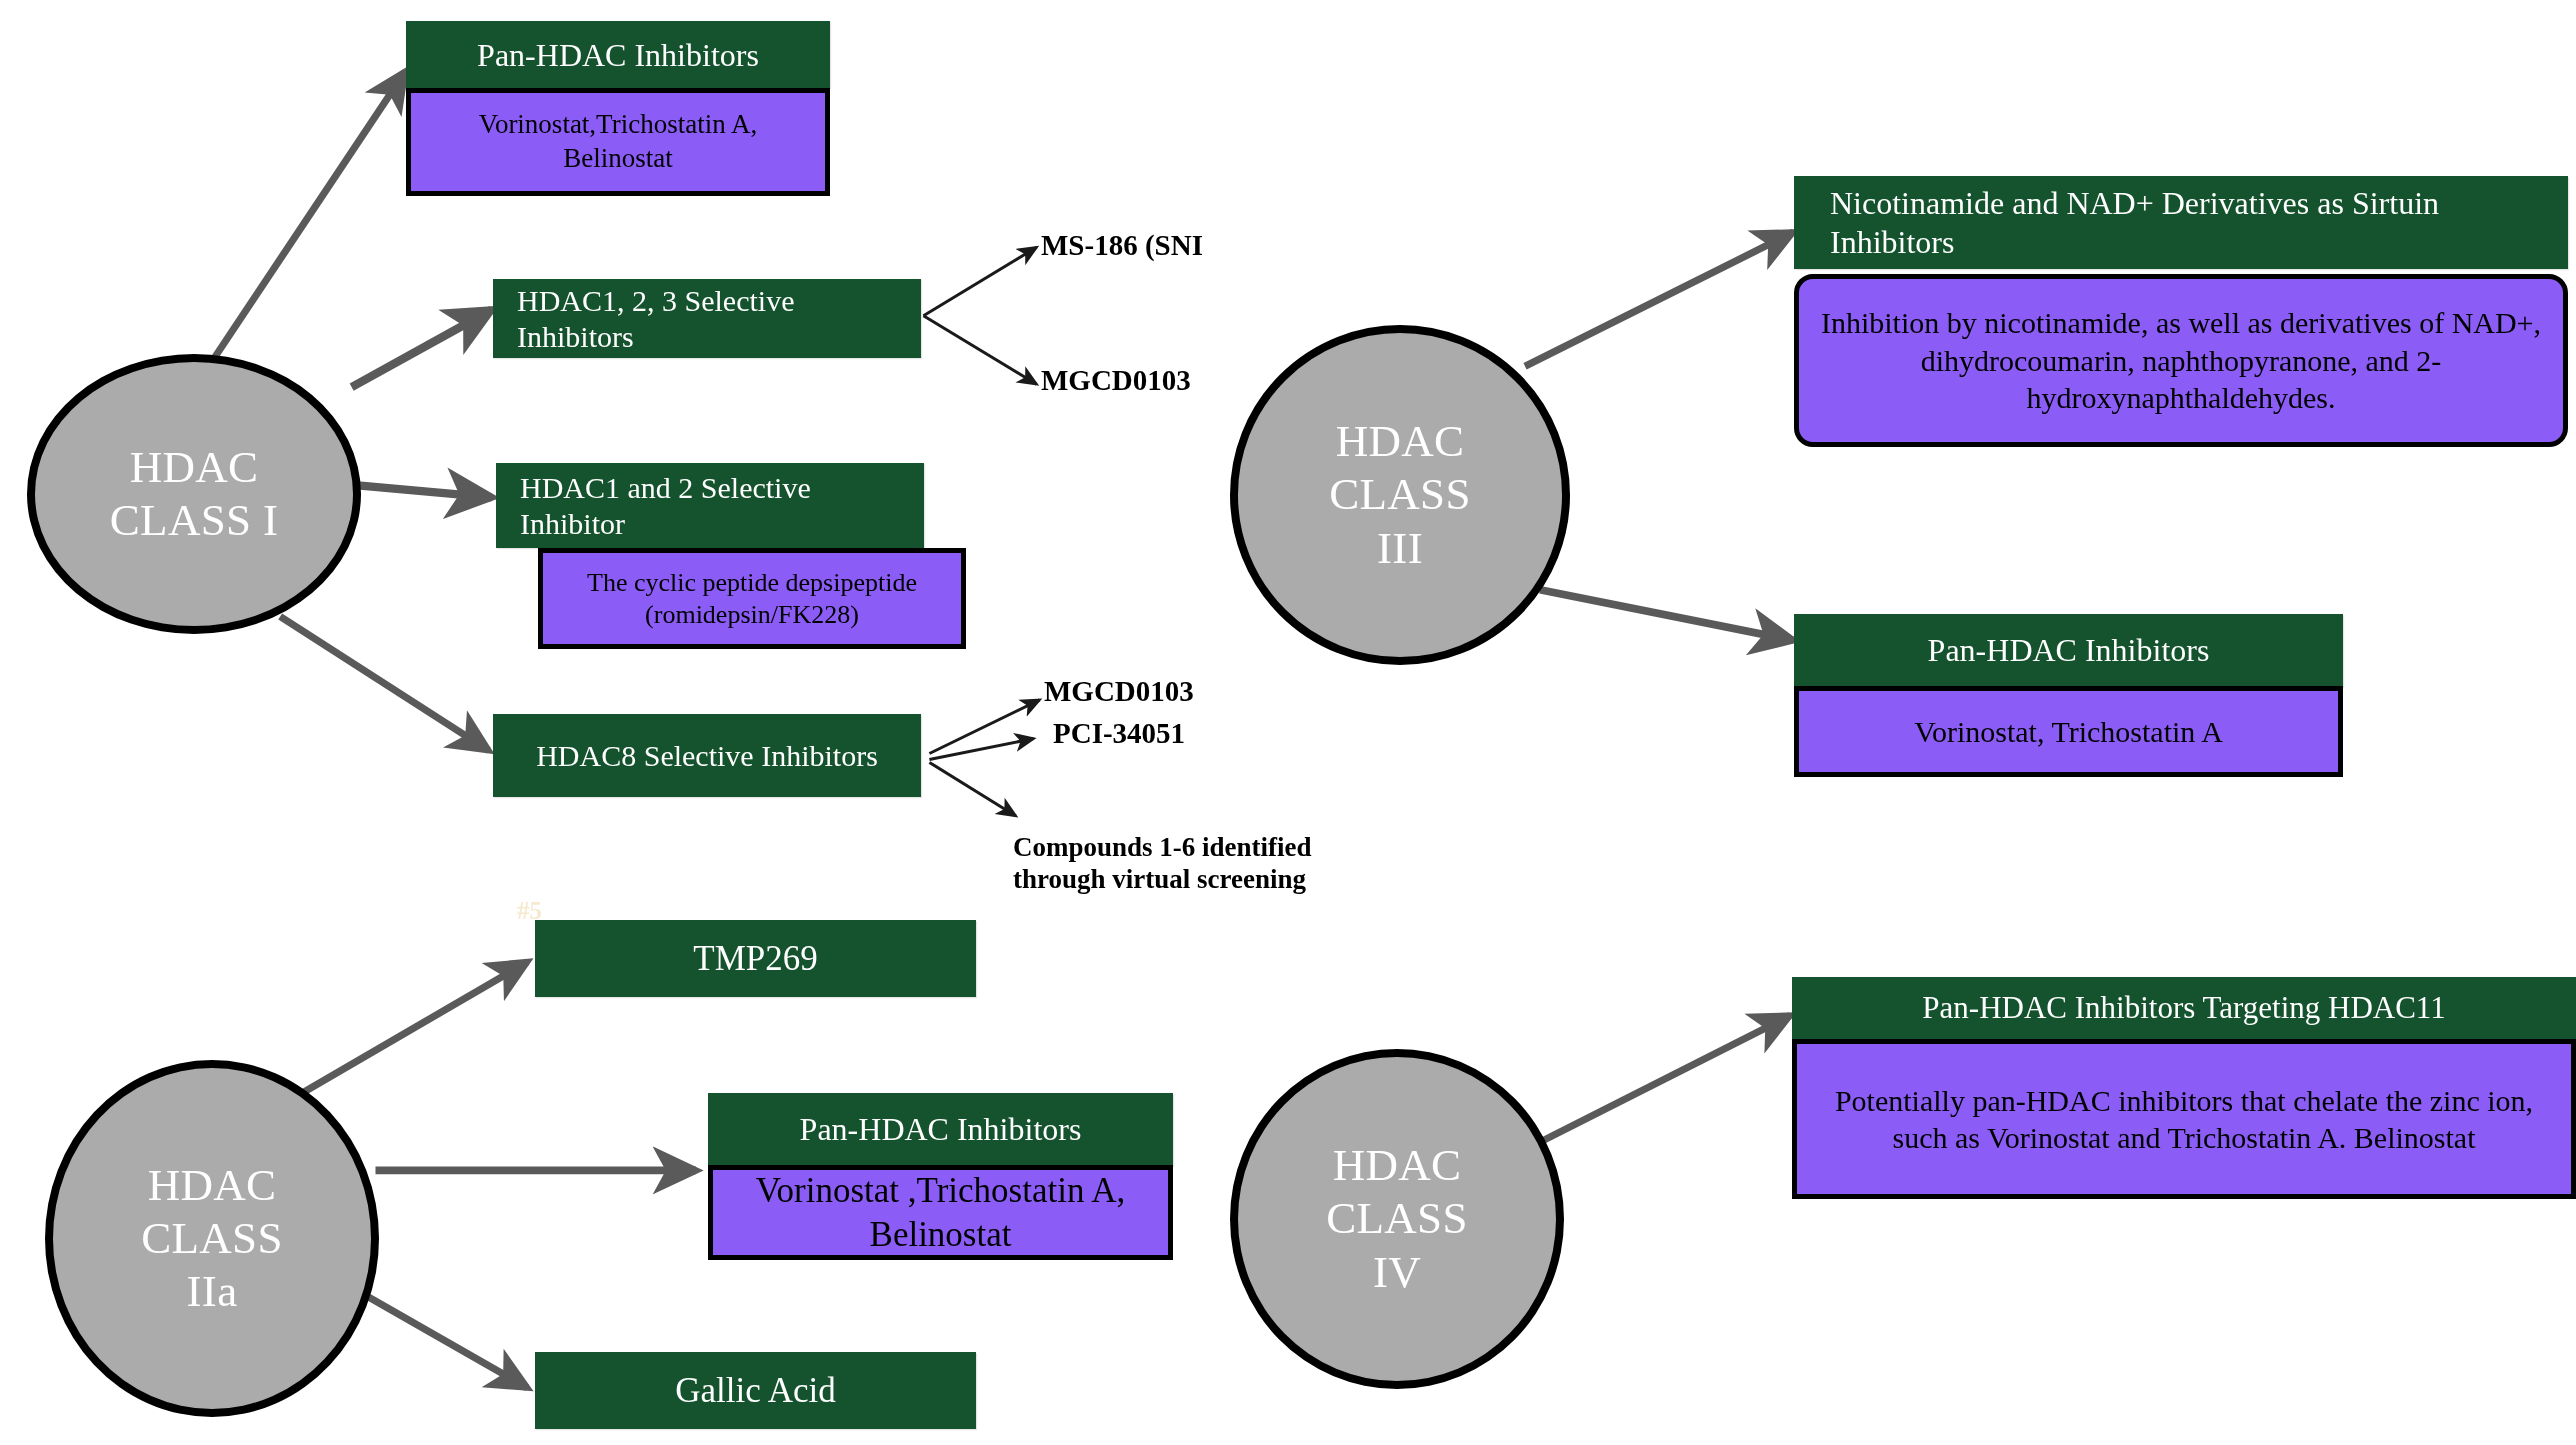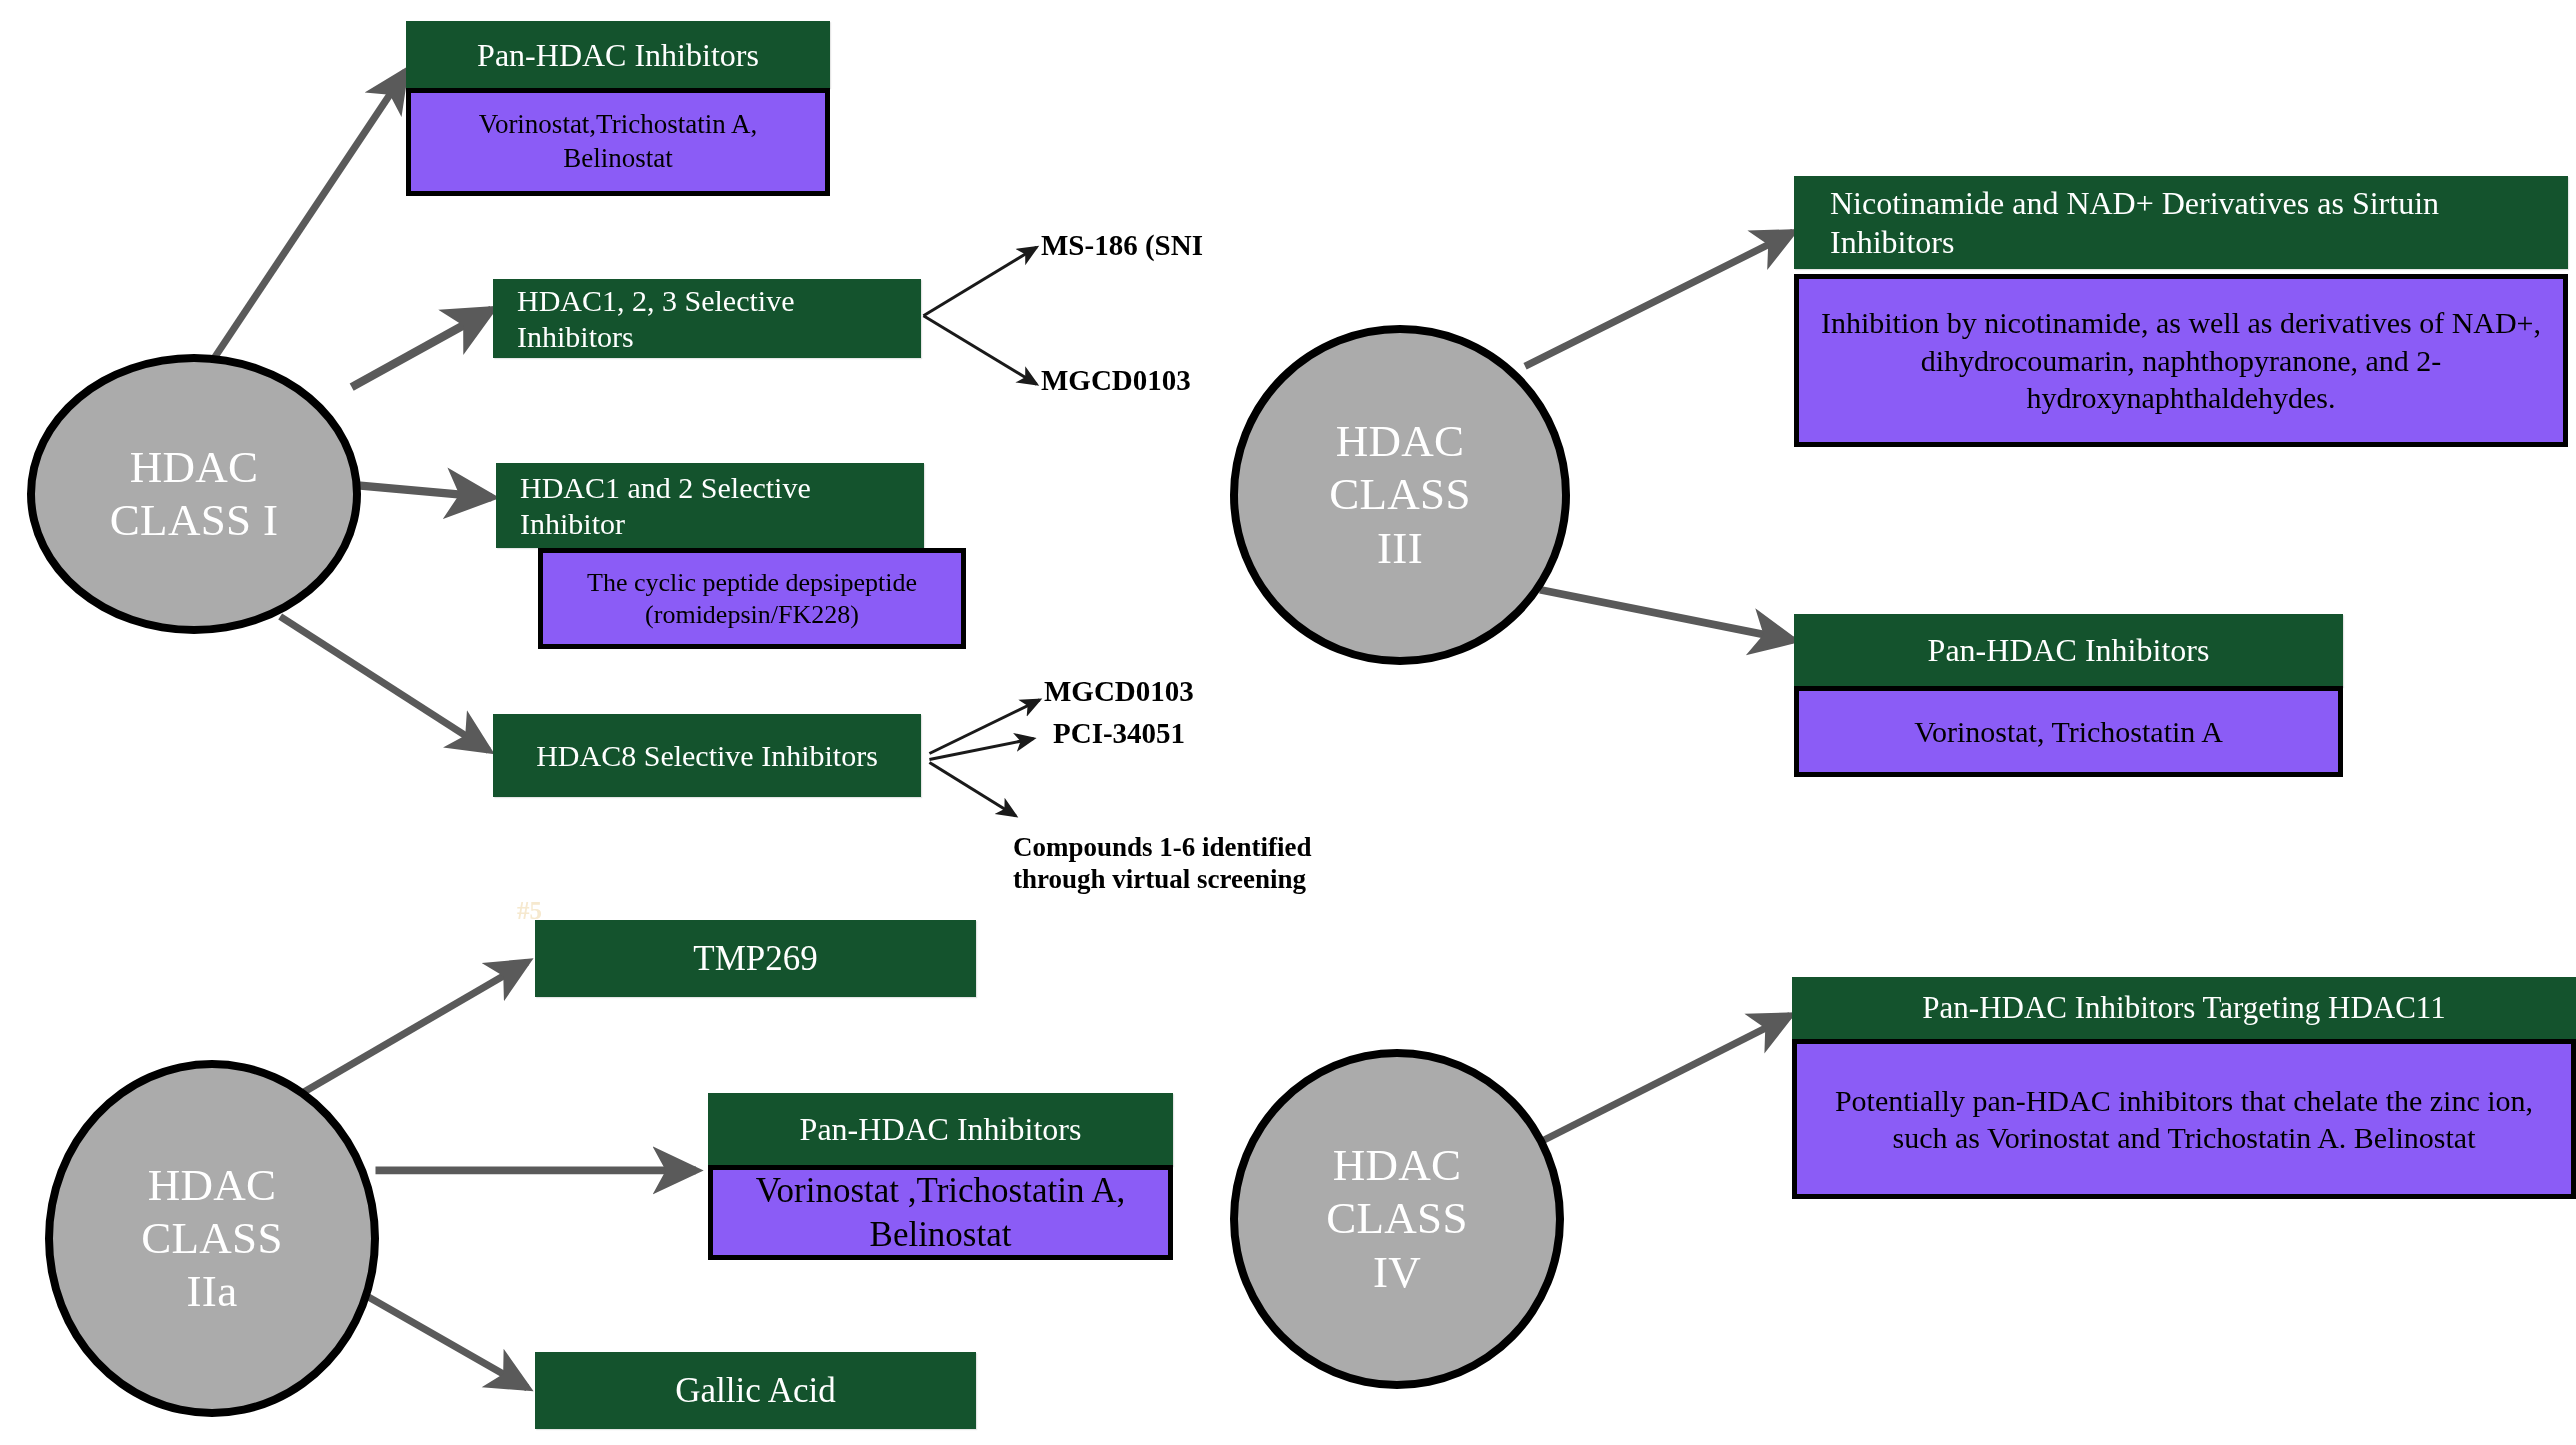--- a/index.html
+++ b/index.html
@@ -170,21 +170,21 @@
 
   <div class="leaf-label" style="left:1041px; top:228px; font-size:29px;">MS-186 (SNI</div>
   <div class="leaf-label" style="left:1041px; top:363px; font-size:29px;">MGCD0103</div>
 
   <div class="leaf-label" style="left:1044px; top:674px; font-size:29px;">MGCD0103</div>
   <div class="leaf-label" style="left:1053px; top:716px; font-size:29px;">PCI-34051</div>
   <div class="leaf-label" style="left:1013px; top:815px; font-size:27px; text-align:left;margin-top:16px;">Compounds 1-6 identified
 through virtual screening</div>
 
   <div class="hdr-box" style="left:1794px; top:176px; width:774px; height:93px; font-size:32px; padding:0 36px;">Nicotinamide and NAD+ Derivatives as Sirtuin Inhibitors</div>
-  <div class="detail-box" style="left:1794px; top:274px; width:774px; height:173px; font-size:30px; padding:0 20px;">Inhibition by nicotinamide, as well as derivatives of NAD+, dihydrocoumarin, naphthopyranone, and 2-hydroxynaphthaldehydes.</div>
+  <div class="detail-box" style="left:1794px; top:274px; width:774px; height:173px; font-size:30px; padding:0 20px;border-radius:19px;">Inhibition by nicotinamide, as well as derivatives of NAD+, dihydrocoumarin, naphthopyranone, and 2-hydroxynaphthaldehydes.</div>
 
   <div class="hdr-box" style="left:1794px; top:614px; width:549px; height:73px; font-size:32px;">Pan-HDAC Inhibitors</div>
   <div class="detail-box" style="left:1794px; top:686px; width:549px; height:91px; font-size:30px; padding:0 15.5px;">Vorinostat, Trichostatin A</div>
 
   <div class="hdr-box" style="left:535px; top:920px; width:441px; height:77px; font-size:35px;">TMP269</div>
 
   <div class="hdr-box" style="left:708px; top:1093px; width:465px; height:73px; font-size:32px;">Pan-HDAC Inhibitors</div>
   <div class="detail-box" style="left:708px; top:1165px; width:465px; height:95px; font-size:35px; padding:0 14.3px;">Vorinostat ,Trichostatin A, Belinostat</div>
 
   <div class="hdr-box" style="left:535px; top:1352px; width:441px; height:77px; font-size:35px;">Gallic Acid</div>

